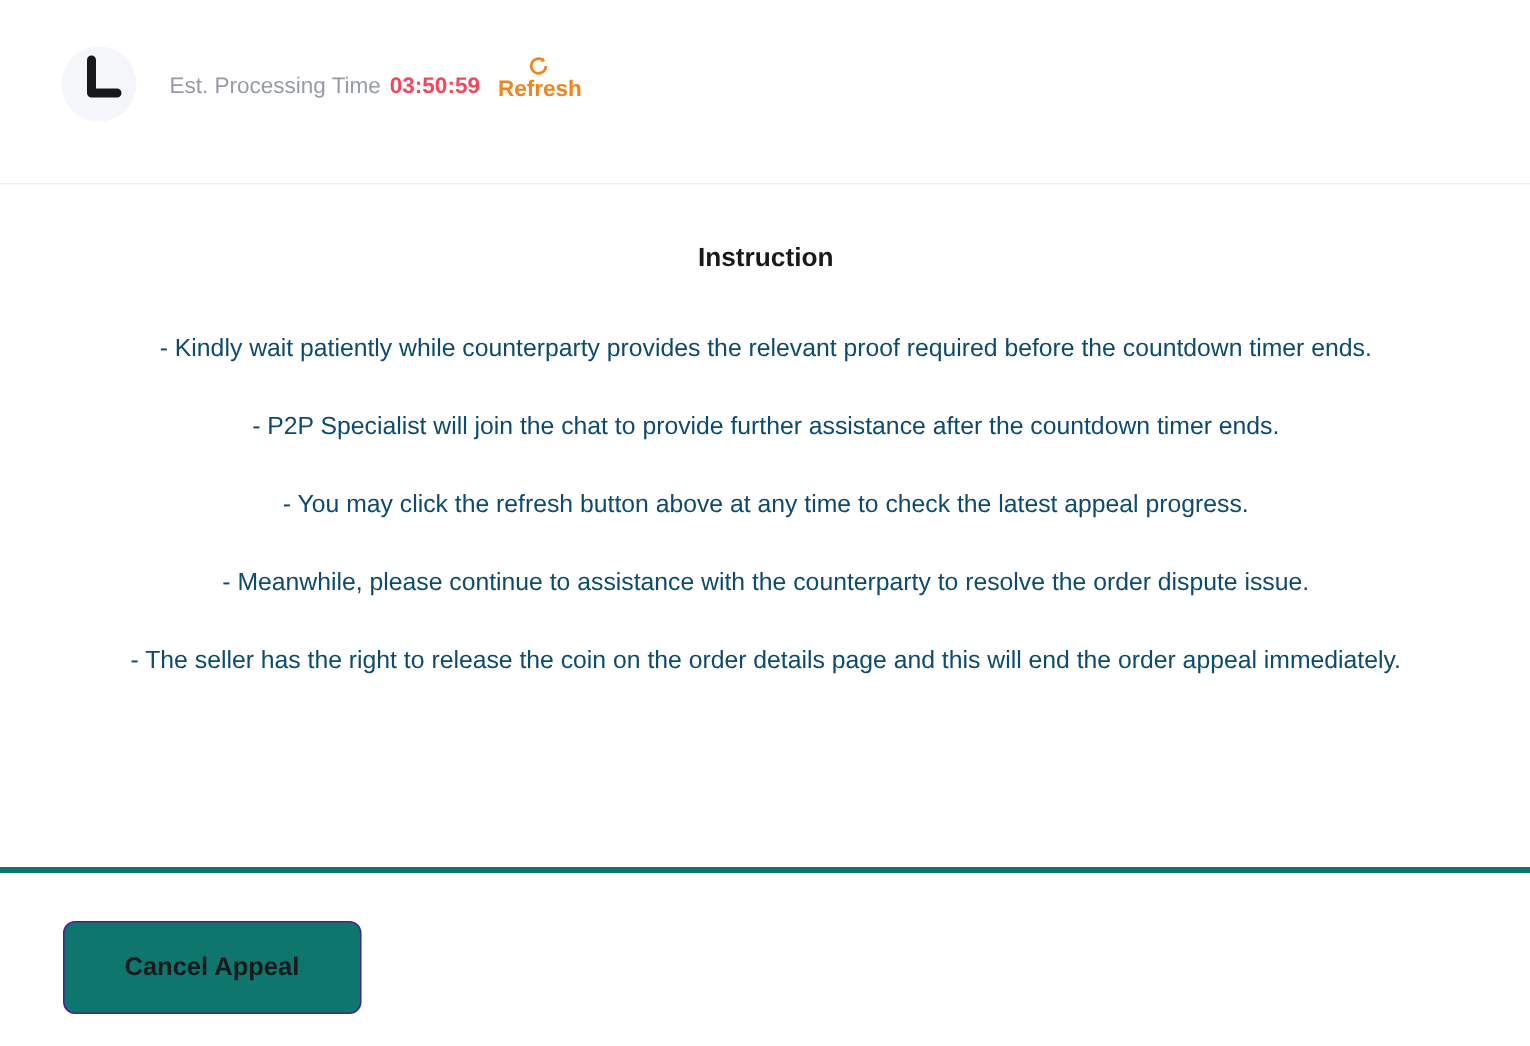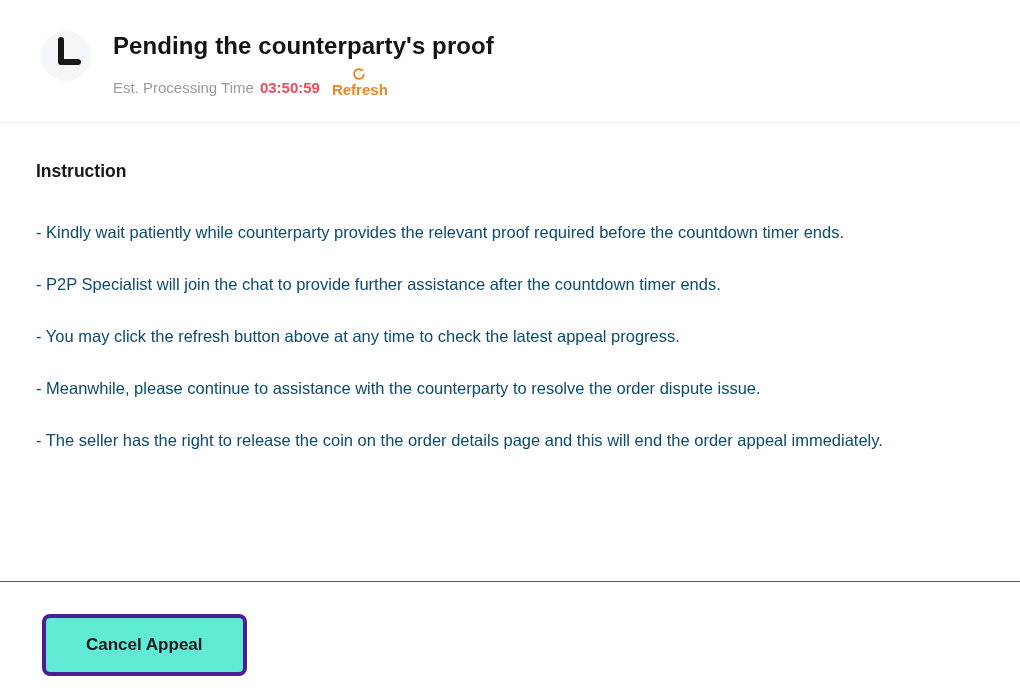--- a/index.html
+++ b/index.html
@@ -50,21 +50,22 @@
     cursor: pointer;
     background: none; border: none;
     font-family: inherit;
     font-size: 15px;
   }
   .refresh-btn svg { margin-right: 2px; display: block; }
   
   .content {
     height: 459px;
     padding: 37px 35px 0 36px;
-    border-bottom: 1px solid #0f766e;
+    border-bottom: 4px solid #0f766e;
+    text-align: center;
   }
   .instruction-heading {
     font-size: 17.5px;
     font-weight: 700;
     color: #17191c;
     line-height: 22px;
     margin-bottom: 36px;
   }
   .instruction-item {
     font-size: 16.5px;
@@ -72,43 +73,42 @@
     color: #0c4a6e;
     margin-bottom: 24px;
   }
   .instruction-item:last-child { margin-bottom: 0; }
   
   .footer { padding: 32px 0 0 42px; }
   .cancel-appeal-btn {
     min-width: 194px;
     height: 62px;
     padding: 1px 40px;
-    background: #5eead4;
-    border: 4px solid #4c1d95;
+    background: #0f766e;
+    border: 1px solid #4c1d95;
     border-radius: 8px;
     font-family: inherit;
     font-size: 17px;
     font-weight: 700;
     color: #17191c;
     cursor: pointer;
   }
 </style>
 </head>
 <body>
 
 <div class="header">
   <div class="status-icon-circle">
     <span>
       <svg width="50" height="50" viewBox="0 0 50 50">
         <path d="M20 11 V33 H37" fill="none" stroke="#17181a" stroke-width="6" stroke-linecap="round" stroke-linejoin="round"></path>
       </svg>
     </span>
   </div>
   <div class="header-text">
-    <div class="page-title">Pending the counterparty's proof</div>
     <div class="subtitle-row">
       <span class="proc-label">Est. Processing Time</span>
       <span class="proc-value" style="color:#f6455d;">03:50:59</span>
       <button class="refresh-btn" style="color:#ee8521;flex-direction:column;">
         <span>
           <svg width="14" height="14" viewBox="0 0 20 20">
             <path d="M17 10 A7 7 0 1 1 13.5 3.94" fill="none" stroke="#ee8521" stroke-width="2.6"></path>
             <path d="M16.3 5.5 L12.1 6.1 L14.3 1.7 Z" fill="#ee8521"></path>
           </svg>
         </span>

